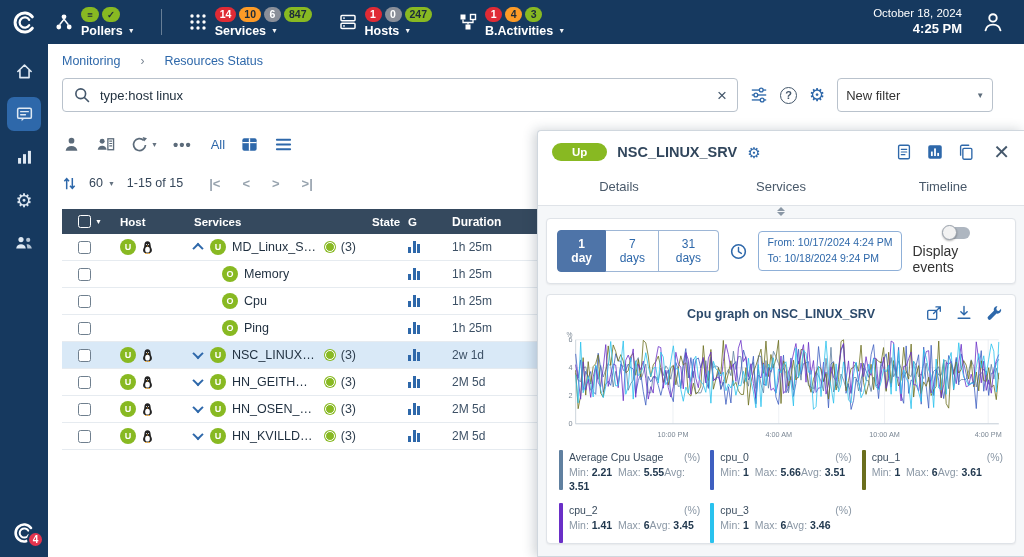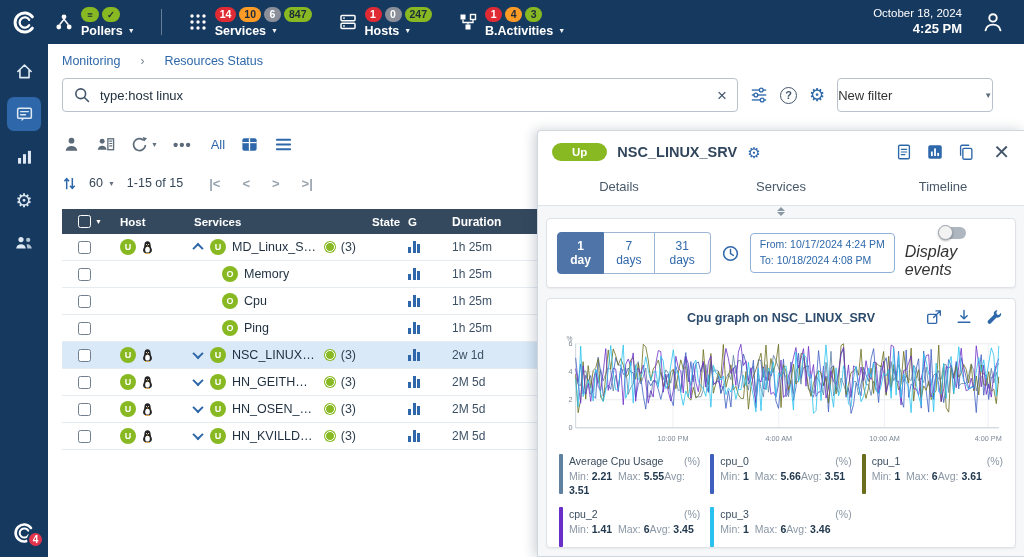--- a/index.html
+++ b/index.html
@@ -56,21 +56,21 @@
   .search-box { width:676px; height:34px; border:1px solid #b9c2cc; border-radius:4px; display:flex; align-items:center;
                 padding:0 10px; gap:9px; background:#fff; }
   .search-box input { border:none; outline:none; flex:1; font-size:13px; color:#22313f; font-family:inherit; background:transparent;}
   .clear-x { font-size:17px; color:#44576b; cursor:pointer; line-height:1; }
   .icon-sm { width:18px; height:18px; color:var(--accent,#2e68aa); cursor:pointer; flex:0 0 auto;}
   .icon-dk { color:#44576b; }
   .help-circle { width:17px; height:17px; border:1.6px solid #44576b; border-radius:50%; font-size:11px; font-weight:bold;
                  color:#44576b; display:flex; align-items:center; justify-content:center; cursor:pointer; }
   .gear-glyph { font-size:18px; color:var(--accent,#2e68aa); cursor:pointer; line-height:1;}
   .new-filter { width:156px; height:34px; border:1px solid #b9c2cc; border-radius:4px; display:flex; align-items:center;
-                justify-content:space-between; padding:0 0; font-size:13px; color:#333; cursor:pointer; }
+                justify-content:space-between; padding:0 8px; font-size:13px; color:#333; cursor:pointer; }
   .nf-caret { color:#5c6b7a; font-size:8px; }
 
   .toolbar-row { margin:21px 0 0 14px; display:flex; align-items:center; gap:15px; color:#5c6b7a; height:22px;}
   .t-icon { width:19px; height:19px; cursor:pointer; }
   .more-dots { font-size:15px; font-weight:bold; letter-spacing:1px; cursor:pointer; color:#5c6b7a; }
   .all-label { color:var(--accent,#2e68aa); font-size:13px; cursor:pointer; margin-left:4px;}
   .blue { color:var(--accent,#2e68aa); }
   .refresh-wrap { display:flex; align-items:center; gap:2px; cursor:pointer;}
 
   .pagination-row { margin:16px 0 0 14px; display:flex; align-items:center; gap:12px; font-size:12.5px; color:#36475a; height:24px;}
@@ -140,21 +140,21 @@
   .tbtn:first-child { border-radius:4px 0 0 4px; }
   .tbtn:last-child { border-radius:0 4px 4px 0; }
   .tbtn.active { background:var(--accent2,#4e74a8); border-color:var(--accent2,#4e74a8); color:#fff; font-weight:bold; }
   .clock { width:19px; height:19px; color:var(--accent,#2e68aa); flex:0 0 auto; cursor:pointer;}
   .fromto { border:1px solid #8fb0d8; border-radius:4px; padding:3px 9px; font-size:10.5px; color:var(--accent,#2e68aa);
             line-height:1.5; background:#fff; cursor:pointer; white-space:nowrap;}
   .events-toggle { margin-left:auto; display:flex; flex-direction:column; align-items:center; gap:4px; padding-right:4px;}
   .track { width:27px; height:12px; border-radius:6px; background:#aeb6c0; position:relative; cursor:pointer; }
   .knob { position:absolute; left:-1px; top:-2px; width:15px; height:15px; border-radius:50%; background:#f2f2f2;
           border:1px solid #9aa2ac; box-shadow:0 1px 2px rgba(0,0,0,.3); }
-  .toggle-label { font-size:16px; color:#333;font-style:italic; }
+  .toggle-label { font-size:14px; color:#333; }
 
   .graph-card { background:#fff; border:1px solid #dfe3e8; border-radius:4px; margin-top:10px; padding:10px 10px 0;
                 position:relative; box-shadow:0 1px 2px rgba(0,0,0,.06); }
   .graph-title { text-align:center; font-size:12.5px; font-weight:bold; color:#2c4a6b; margin:2px 0 8px; }
   .graph-icons { position:absolute; top:9px; right:12px; display:flex; gap:12px; color:var(--accent,#2e68aa); }
   #cpu-chart { width:100%; height:112px; display:block; }
 
   .legend { display:grid; grid-template-columns:repeat(3,1fr); gap:9px 10px; margin-top:9px; padding:0 2px; }
   .litem { display:flex; gap:6px; cursor:pointer; }
   .lbar { width:4px; height:40px; border-radius:1px; flex:0 0 auto; }
@@ -681,21 +681,21 @@
           <button class="tbtn active">1 day</button>
           <button class="tbtn">7 days</button>
           <button class="tbtn">31 days</button>
         </span>
         <svg class="clock" viewBox="0 0 20 20">
             <circle cx="10" cy="10" r="7.2" fill="none" stroke="currentColor" stroke-width="1.6"></circle>
             <path d="M10 5.8v4.4l3 1.8" fill="none" stroke="currentColor" stroke-width="1.5" stroke-linecap="round"></path>
           </svg>
         <span class="fromto">
           <div>From: 10/17/2024 4:24 PM</div>
-          <div>To: 10/18/2024 4:08 PM</div>
+          <div>To: 10/18/2024 9:24 PM</div>
         </span>
         <span class="events-toggle">
           <span class="track">
               <span class="knob"></span>
             </span>
           <span class="toggle-label">Display events</span>
         </span>
       </div>
 
       <div class="graph-card">

